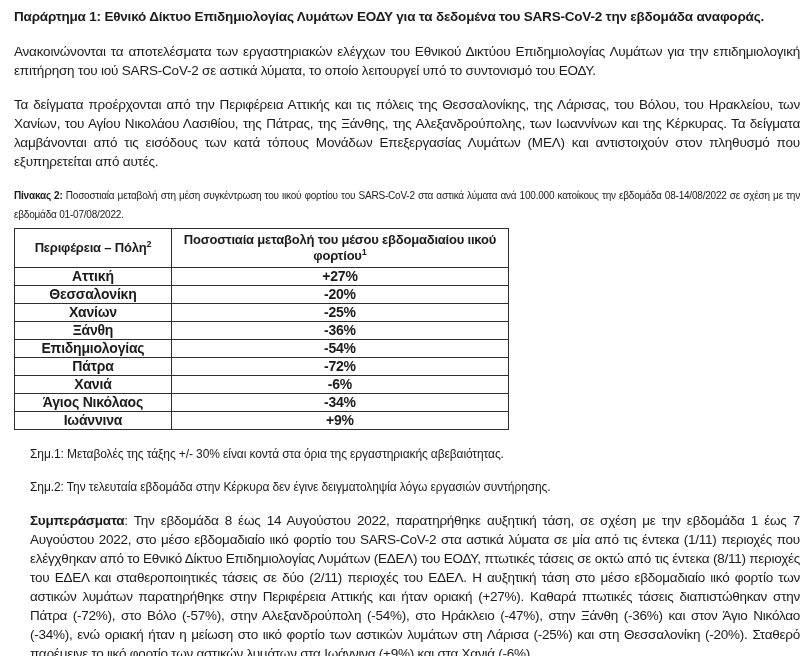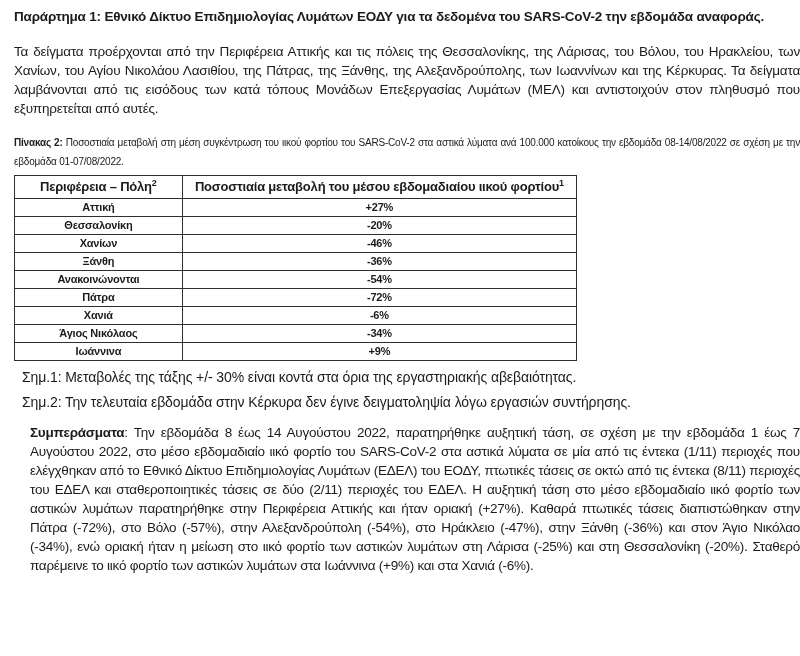--- a/index.html
+++ b/index.html
@@ -34,68 +34,69 @@
   p.caption {
     font-size: 10px;
     line-height: 19px;
     letter-spacing: -0.2px;
     text-align: justify;
     margin: 0 0 4px 0;
   }
   .lead-bold { font-weight: bold; }
   table.data {
     border-collapse: collapse;
-    width: 563px;
+    width: 495px;
     margin: 0 0 7px 0;
   }
   table.data th, table.data td {
     border: 1px solid #2e2e2e;
     font-weight: bold;
     text-align: center;
     letter-spacing: -0.2px;
   }
   table.data th {
     font-size: 13px;
     line-height: 16px;
     padding: 3px 10px;
     vertical-align: middle;
   }
   table.data td {
-    font-size: 11px;
+    font-size: 14px;
     line-height: 15px;
     height: 17px;
     padding: 0 4px;
   }
   table.data col.c1 { width: 168px; }
   table.data col.c2 { width: 395px; }
   sup {
     font-size: 9px;
     line-height: 0;
   }
   p.footnote {
-    font-size: 14px;
+    font-size: 12px;
     line-height: 16.5px;
     letter-spacing: -0.1px;
-    margin: 8px;
+    margin: 16px;
   }
   p.conclusions {
     font-size: 13.5px;
     line-height: 19px;
     letter-spacing: -0.25px;
     text-align: justify;
     margin: 13px 0 0 16px;
   }
 </style>
 </head>
 <body>
 
 <div class="page">
 
   <p class="title">Παράρτημα 1: Εθνικό Δίκτυο Επιδημιολογίας Λυμάτων ΕΟΔΥ για τα δεδομένα του SARS-CoV-2 την εβδομάδα αναφοράς.</p>
 
+  <p class="body">Ανακοινώνονται τα αποτελέσματα των εργαστηριακών ελέγχων του Εθνικού Δικτύου Επιδημιολογίας Λυμάτων για την επιδημιολογική επιτήρηση του ιού SARS-CoV-2 σε αστικά λύματα, το οποίο λειτουργεί υπό το συντονισμό του ΕΟΔΥ.</p>
 
   <p class="body">Τα δείγματα προέρχονται από την Περιφέρεια Αττικής και τις πόλεις της Θεσσαλονίκης, της Λάρισας, του Βόλου, του Ηρακλείου, των Χανίων, του Αγίου Νικολάου Λασιθίου, της Πάτρας, της Ξάνθης, της Αλεξανδρούπολης, των Ιωαννίνων και της Κέρκυρας. Τα δείγματα λαμβάνονται από τις εισόδους των κατά τόπους Μονάδων Επεξεργασίας Λυμάτων (ΜΕΛ) και αντιστοιχούν στον πληθυσμό που εξυπηρετείται από αυτές.</p>
 
   <p class="caption"><span class="lead-bold">Πίνακας 2:</span><span> Ποσοστιαία μεταβολή στη μέση συγκέντρωση του ιικού φορτίου του SARS-CoV-2 στα αστικά λύματα ανά 100.000 κατοίκους την εβδομάδα 08-14/08/2022 σε σχέση με την εβδομάδα 01-07/08/2022.</span></p>
 
   <table class="data">
     <colgroup>
         <col class="c1">
         <col class="c2">
       </colgroup>
@@ -109,28 +110,28 @@
       <tr>
         <td>Αττική</td>
         <td>+27%</td>
       </tr>
       <tr>
         <td>Θεσσαλονίκη</td>
         <td>-20%</td>
       </tr>
       <tr>
         <td>Χανίων</td>
-        <td>-46%</td>
+        <td>-25%</td>
       </tr>
       <tr>
         <td>Ξάνθη</td>
         <td>-36%</td>
       </tr>
       <tr>
-        <td>Ανακοινώνονται</td>
+        <td>Επιδημιολογίας</td>
         <td>-54%</td>
       </tr>
       <tr>
         <td>Πάτρα</td>
         <td>-72%</td>
       </tr>
       <tr>
         <td>Χανιά</td>
         <td>-6%</td>
       </tr>

